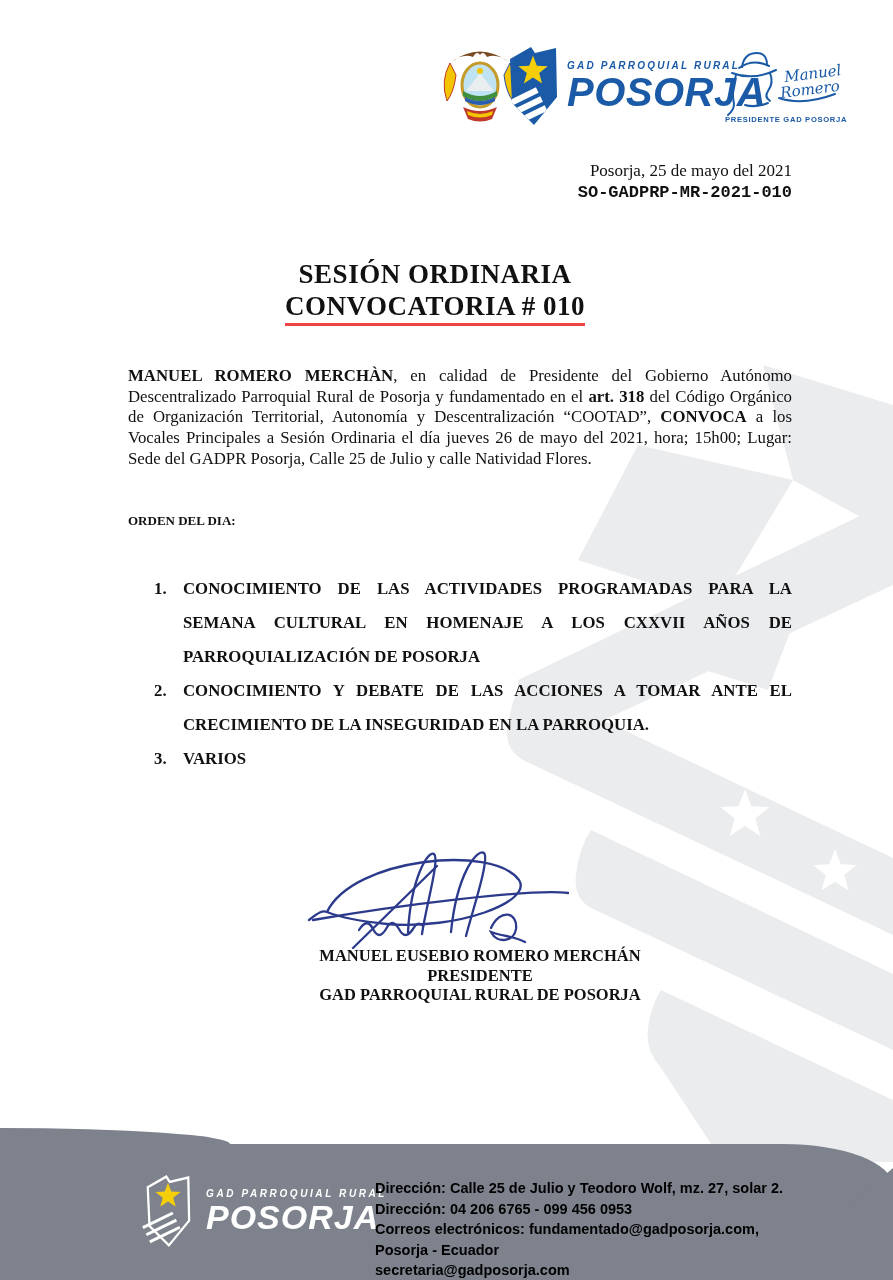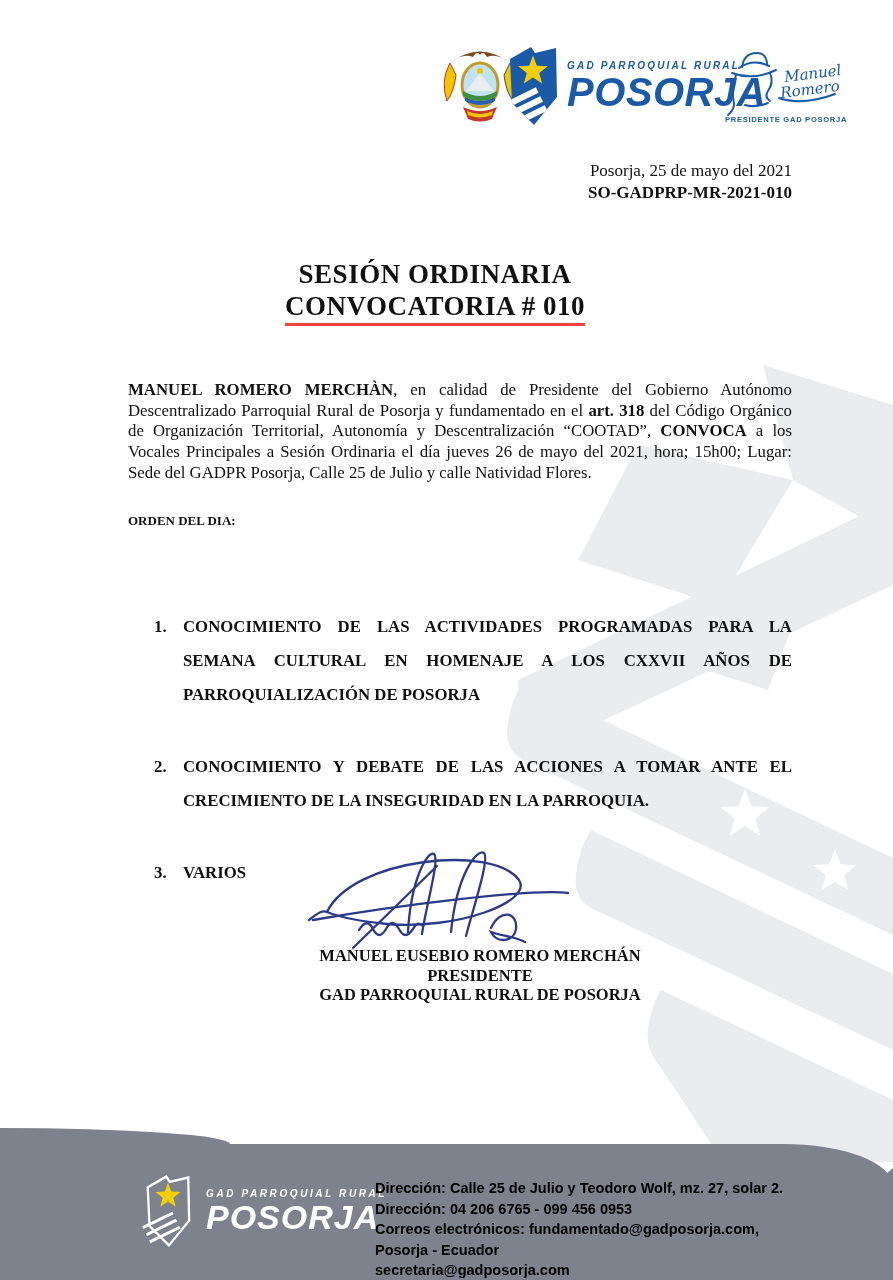--- a/index.html
+++ b/index.html
@@ -13,31 +13,31 @@
   .watermark { position:absolute; top:350px; right:0; width:430px; height:812px; pointer-events:none; }
   
   .coat { position:absolute; left:437px; top:46px; width:86px; height:78px; }
   .shield-hdr { position:absolute; left:505px; top:44px; width:56px; height:84px; }
   .wordmark { position:absolute; left:567px; top:60px; width:160px; color:#1a5aa6; font-family:"Liberation Sans", sans-serif; }
   .wordmark .tag { display:block; font-size:10px; font-weight:700; letter-spacing:2.2px; font-style:italic; white-space:nowrap; }
   .wordmark .name { display:block; font-size:40px; font-weight:700; letter-spacing:0.5px; line-height:42px; font-style:italic; }
   .pres-logo { position:absolute; left:723px; top:46px; width:126px; height:84px; }
   
   .dateline { position:absolute; top:160px; right:101px; text-align:right; font-size:17px; line-height:22px; }
-  .dateline .ref { font-weight:700; }
+  .dateline .ref { font-weight:700;font-family:Liberation Mono, monospace; }
   
   .title { position:absolute; top:258px; left:0; width:870px; text-align:center; font-weight:700; font-size:27px; line-height:32px; letter-spacing:0.5px; }
   .title .u { display:inline-block; border-bottom:3px solid #ef4444; padding-bottom:1px; }
   
-  .bodytext { position:absolute; top:380px; left:128px; width:664px; font-size:16.8px; line-height:20.7px; text-align:justify; }
+  .bodytext { position:absolute; top:366px; left:128px; width:664px; font-size:16.8px; line-height:20.7px; text-align:justify; }
   .bodytext b { font-weight:700; }
   
   .orden { position:absolute; top:513px; left:128px; font-size:13px; font-weight:700; }
   ol.agenda { position:absolute; top:572px; left:152px; width:640px; list-style:none; counter-reset:item; }
-  ol.agenda li { counter-increment:item; position:relative; padding-left:31px; font-weight:700; font-size:16.8px; line-height:34px; text-align:justify;margin-top:38px; }
+  ol.agenda li { counter-increment:item; position:relative; padding-left:31px; font-weight:700; font-size:16.8px; line-height:34px; text-align:justify; }
   ol.agenda li::before { content:counter(item) "."; position:absolute; left:2px; top:0; font-weight:700; }
   
   .sig-scribble { position:absolute; left:295px; top:836px; width:275px; height:116px; }
   .sig-names { position:absolute; left:70px; top:946px; width:820px; text-align:center; font-weight:700; font-size:16.5px; line-height:19.5px; }
   
   .footer { position:absolute; left:0; top:1144px; width:893px; height:136px; background:#7d828c; border-top-right-radius:110px 42px; }
   .footer::before { content:""; position:absolute; left:0; top:-16px; width:230px; height:16px; background:#7d828c; border-top-right-radius:100% 100%; }
   .footer .ext { position:absolute; right:0; top:24px; width:46px; height:112px; background:#7d828c; clip-path:polygon(0 35%, 100% 0, 100% 100%, 0 100%); }
   .f-logo { position:absolute; left:138px; top:30px; display:flex; align-items:center; }
   .f-shield { width:60px; height:74px; }

